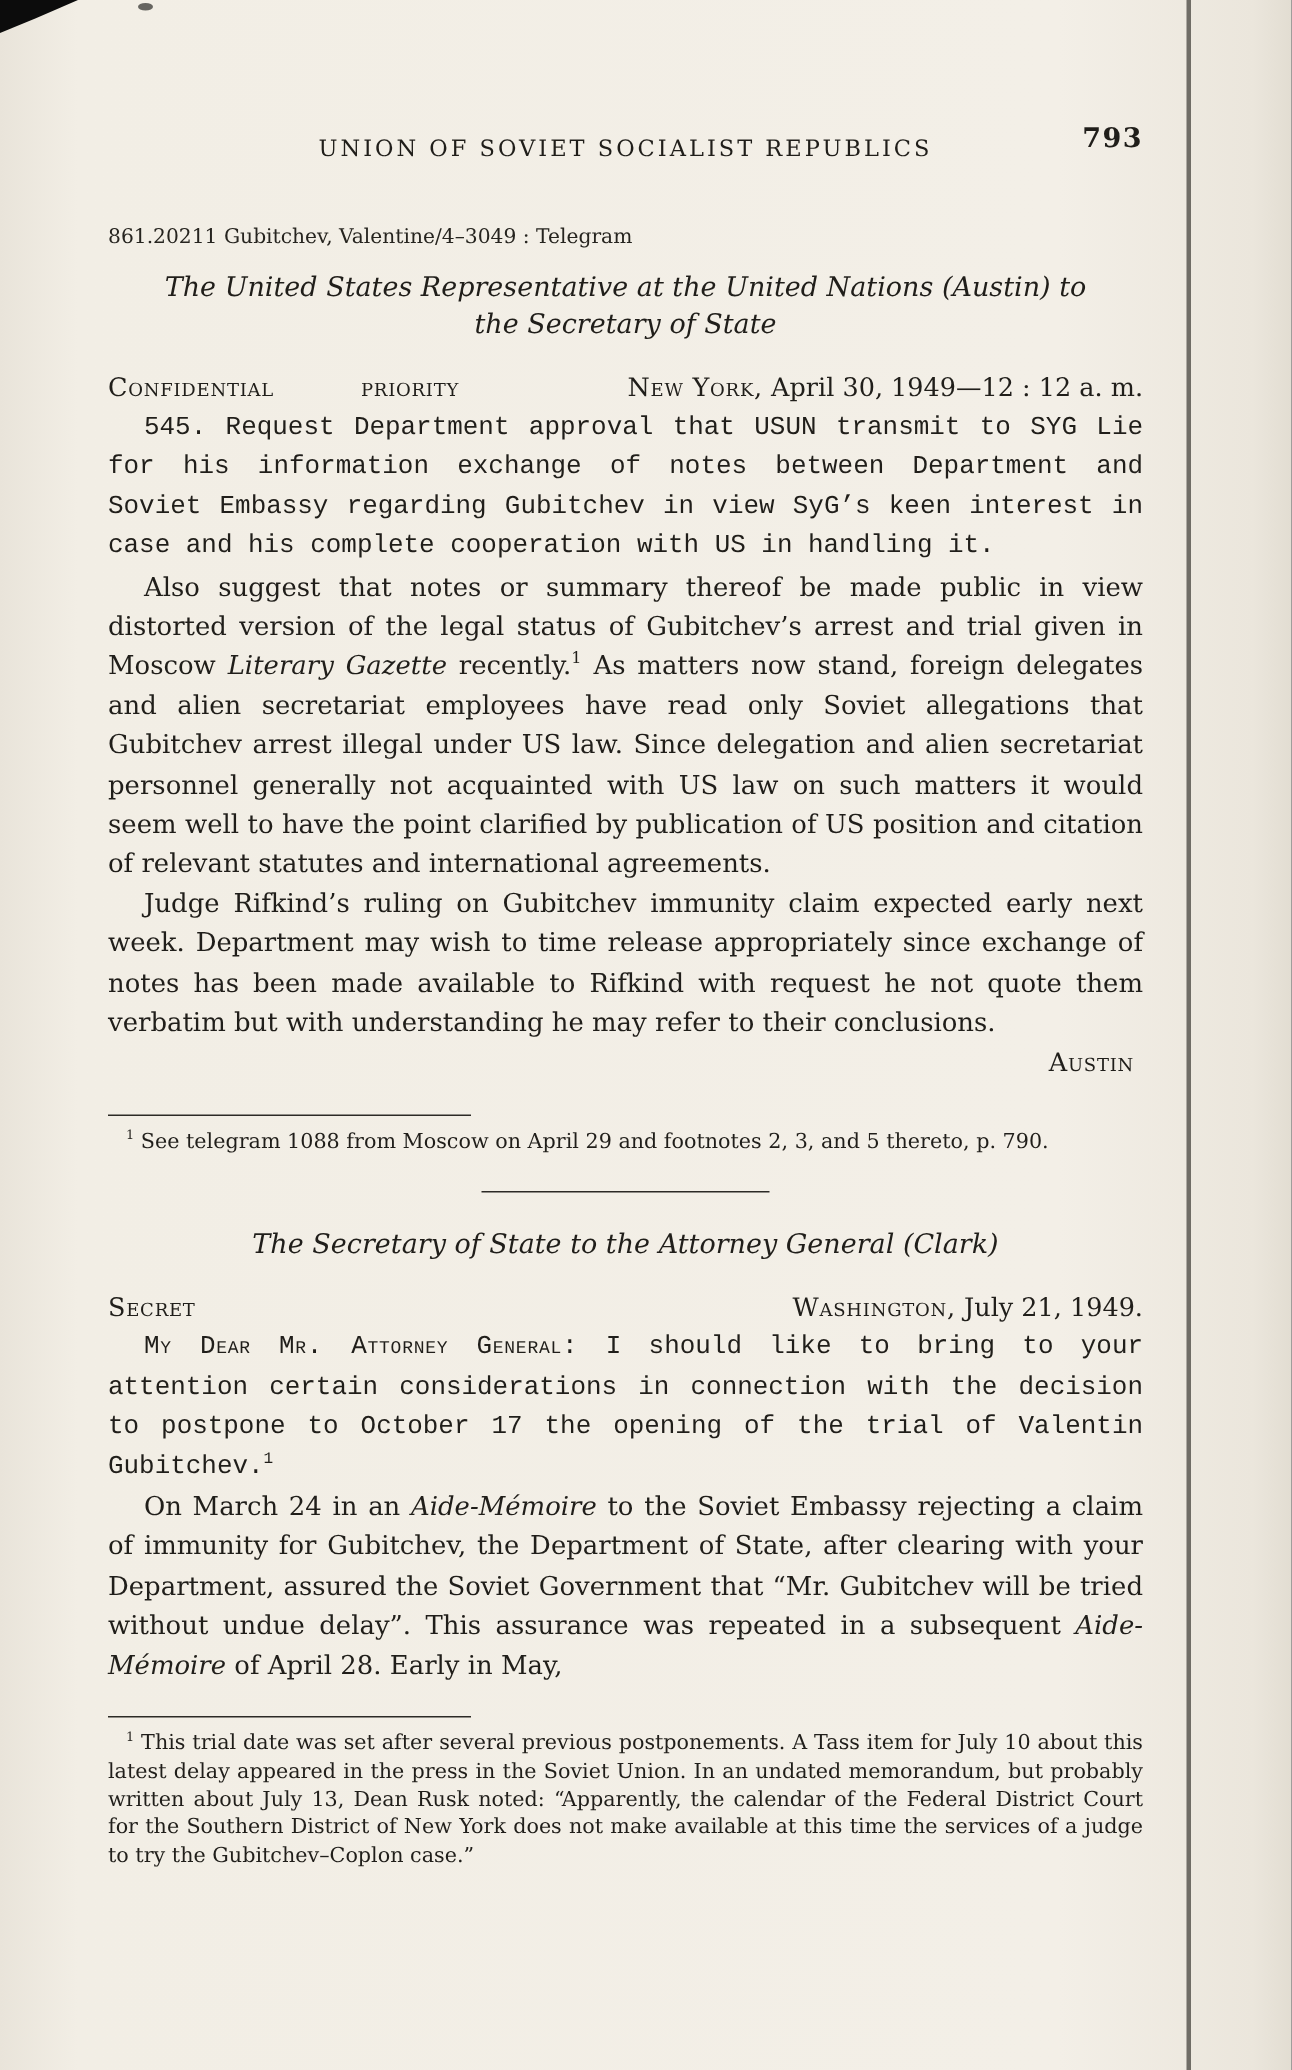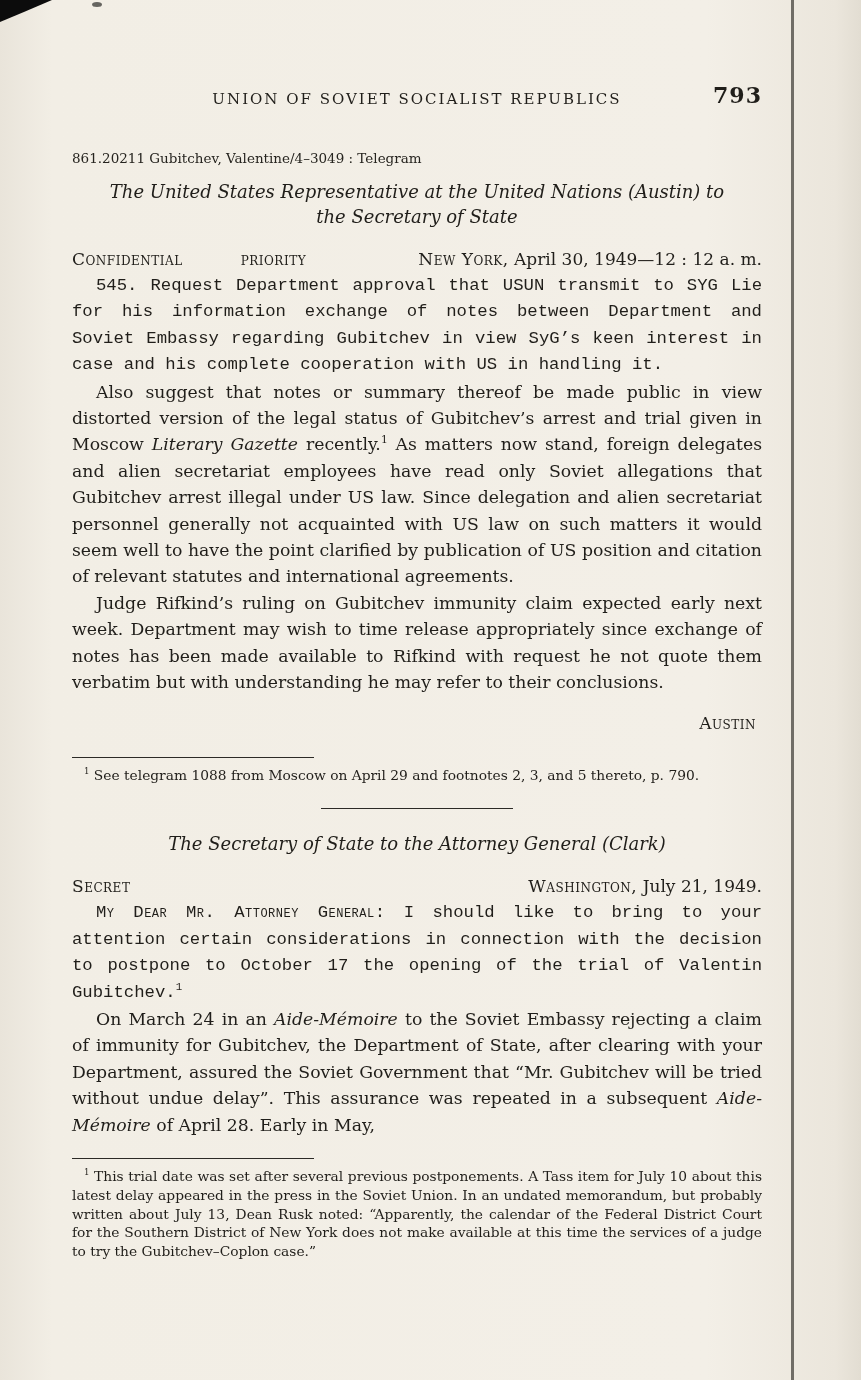--- a/index.html
+++ b/index.html
@@ -31,21 +31,21 @@
   .running-head { position: relative; height: 32px; }
   .head-title {
     text-align: center;
     font-size: 15px;
     letter-spacing: 2px;
     padding-top: 6px;
     font-weight: 500;
   }
   .page-num {
     position: absolute; right: 0; top: -2px;
-    font-size: 22px; font-weight: 700; letter-spacing: 1px;
+    font-size: 18px; font-weight: 700; letter-spacing: 1px;
   }
   .ref-line { font-size: 13.5px; margin-top: 34px; color: #26241f; }
   .doc-title {
     margin-top: 13px;
     text-align: center;
     font-style: italic;
     font-size: 18px;
     line-height: 25px;
   }
   .dateline {
@@ -62,21 +62,21 @@
     text-indent: 24px;
     text-align: justify;
     font-size: 17.3px;
     line-height: 26.4px;
   }
   .first-para { margin-top: 4px; font-family: Liberation Mono, monospace; }
   .signature {
     text-align: right;
     padding-right: 6px;
     font-size: 17px;
-    margin-top: 17px;
+    margin-top: 3px;
   }
   .fn-rule {
     margin-top: 24px;
     width: 242px;
     border-top: 1.5px solid #2c2a26;
   }
   .footnote {
     margin: 8px 0 0 0;
     font-size: 13.8px;
     line-height: 18.8px;

